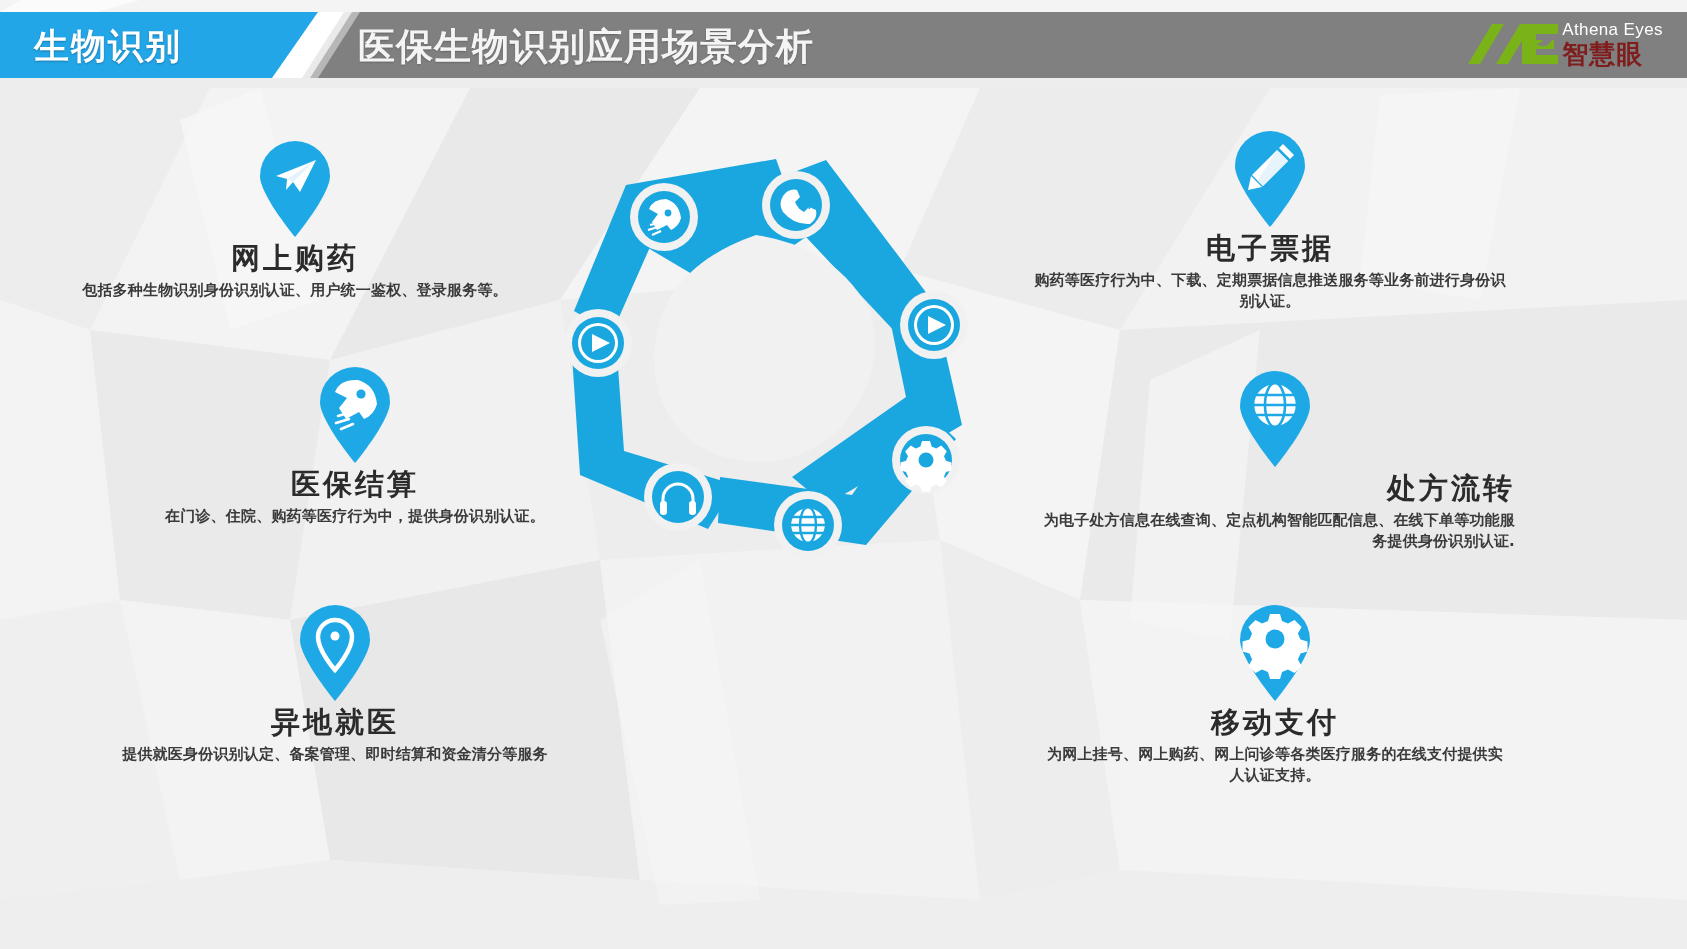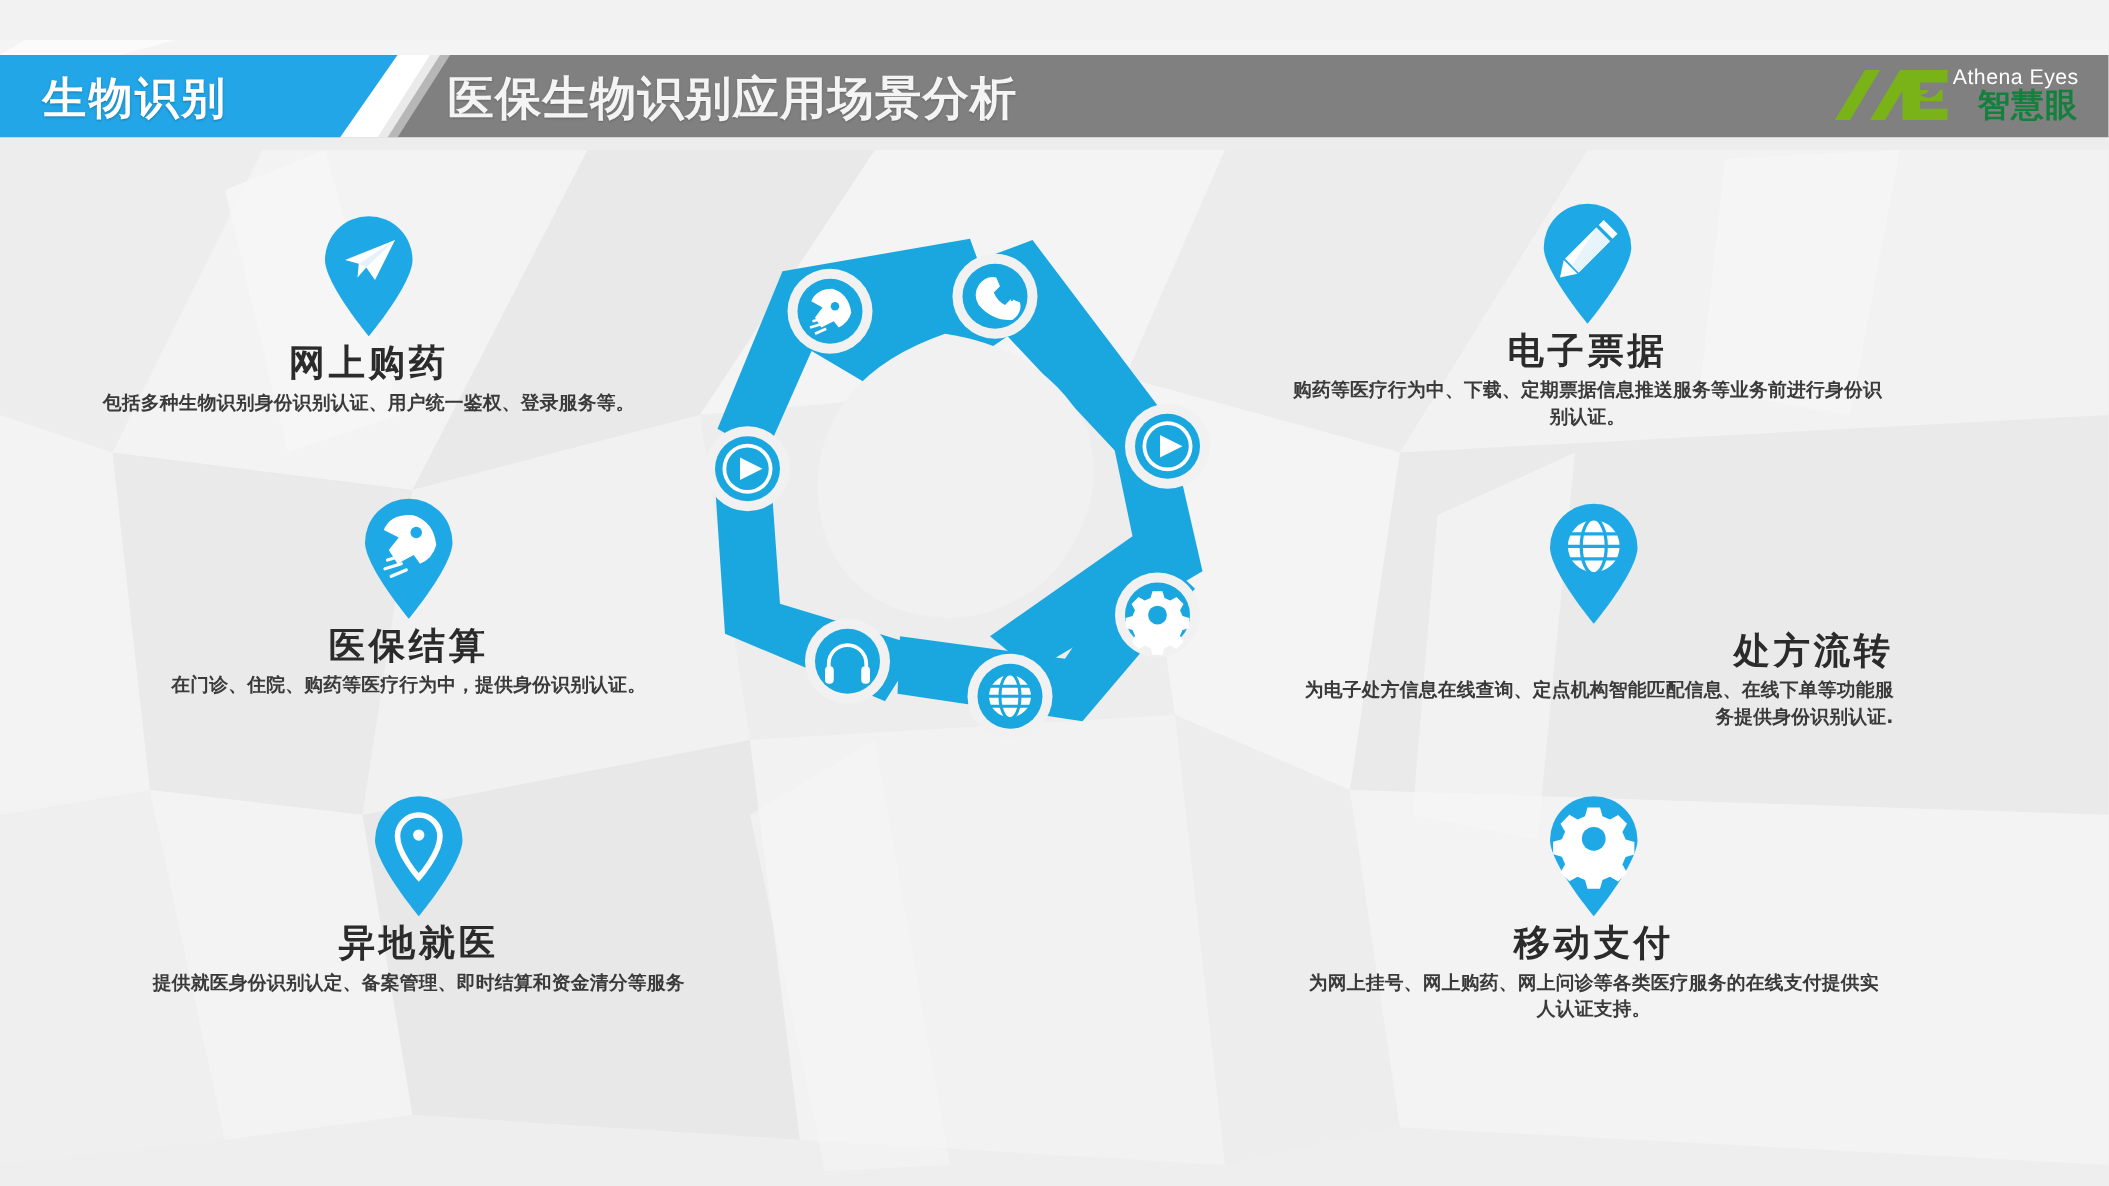--- a/index.html
+++ b/index.html
@@ -3,21 +3,21 @@
 <meta charset="utf-8">
 <title>医保生物识别应用场景分析</title>
 <style>
   html,body{margin:0;padding:0;}
   body{
     width:1687px;height:949px;overflow:hidden;
     font-family:"Liberation Sans","DejaVu Sans",sans-serif;
     background:#f2f2f2;position:relative;
   }
   
-  #stage{position:absolute;inset:0;overflow:hidden;background:#f0f0f0;margin-top:32px;}
+  #stage{position:absolute;inset:0;overflow:hidden;background:#f0f0f0;}
   #bg-facets{position:absolute;inset:0;width:1687px;height:949px;}
 
   
   #header{position:absolute;left:0;top:0;width:1687px;height:88px;z-index:20;}
   .hdr-svg{position:absolute;left:0;top:0;}
   #tab-label{
     position:absolute;left:34px;top:23px;width:230px;
     color:#ffffff;font-size:35px;font-weight:bold;letter-spacing:2px;
     text-shadow:0 1px 2px rgba(0,0,0,.28);
     font-family:"DejaVu Sans","Liberation Sans",sans-serif;
@@ -27,40 +27,40 @@
     color:#f4f4f4;font-size:37px;font-weight:bold;letter-spacing:1px;
     font-family:"DejaVu Sans","Liberation Sans",sans-serif;
     text-shadow:0 1px 2px rgba(0,0,0,.22);
   }
   
   #logo{position:absolute;right:24px;top:18px;height:52px;display:flex;align-items:center;gap:0;}
   #logo-mark{flex:none;}
   #logo-text{display:flex;flex-direction:column;justify-content:center;line-height:1;}
   #logo-en{color:#ffffff;font-size:17px;letter-spacing:.4px;
            font-family:"Liberation Sans",sans-serif;margin-bottom:3px;}
-  #logo-cn{color:#15803d;font-size:26px;font-weight:bold;letter-spacing:1px;
-           font-family:Liberation Mono, monospace;text-align:right;}
+  #logo-cn{color:#7f1d1d;font-size:26px;font-weight:bold;letter-spacing:1px;
+           font-family:Liberation Sans, sans-serif;}
 
   
   .card{position:absolute;text-align:center;}
   .pin{margin:0 auto;display:block;}
   .card-title{
     font-size:29px;font-weight:bold;color:#2b2b2b;letter-spacing:3px;
     margin-top:4px;line-height:1.15;white-space:nowrap;
     font-family:"DejaVu Sans","Liberation Sans",sans-serif;
   }
   .card-desc{
     font-size:15px;font-weight:bold;color:#3a3a3a;line-height:1.38;
     margin-top:5px;letter-spacing:.2px;
     font-family:"DejaVu Sans","Liberation Sans",sans-serif;
   }
 
   
   #card-0{left:60px;top:140px;width:470px;}
-  #card-1{left:112px;top:366px;width:430px;}
+  #card-1{left:140px;top:366px;width:430px;}
   #card-2{left:110px;top:604px;width:450px;}
   
   #card-3{left:560px;top:604px;width:440px;}
   
   #card-4{left:1030px;top:130px;width:480px;}
   #card-5{left:1035px;top:370px;width:480px;text-align:right;}
   #card-6{left:1040px;top:604px;width:470px;}
 
   
   #center-wheel{position:absolute;left:516px;top:120px;width:500px;height:470px;}

